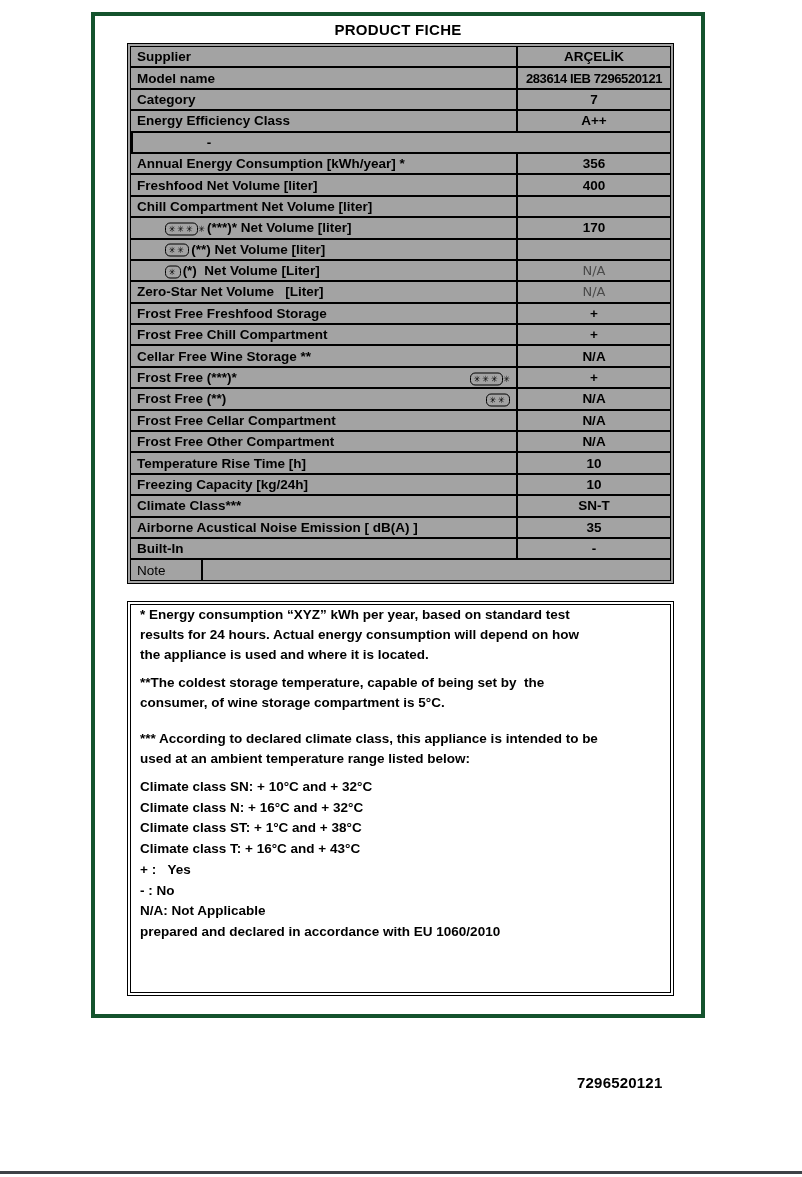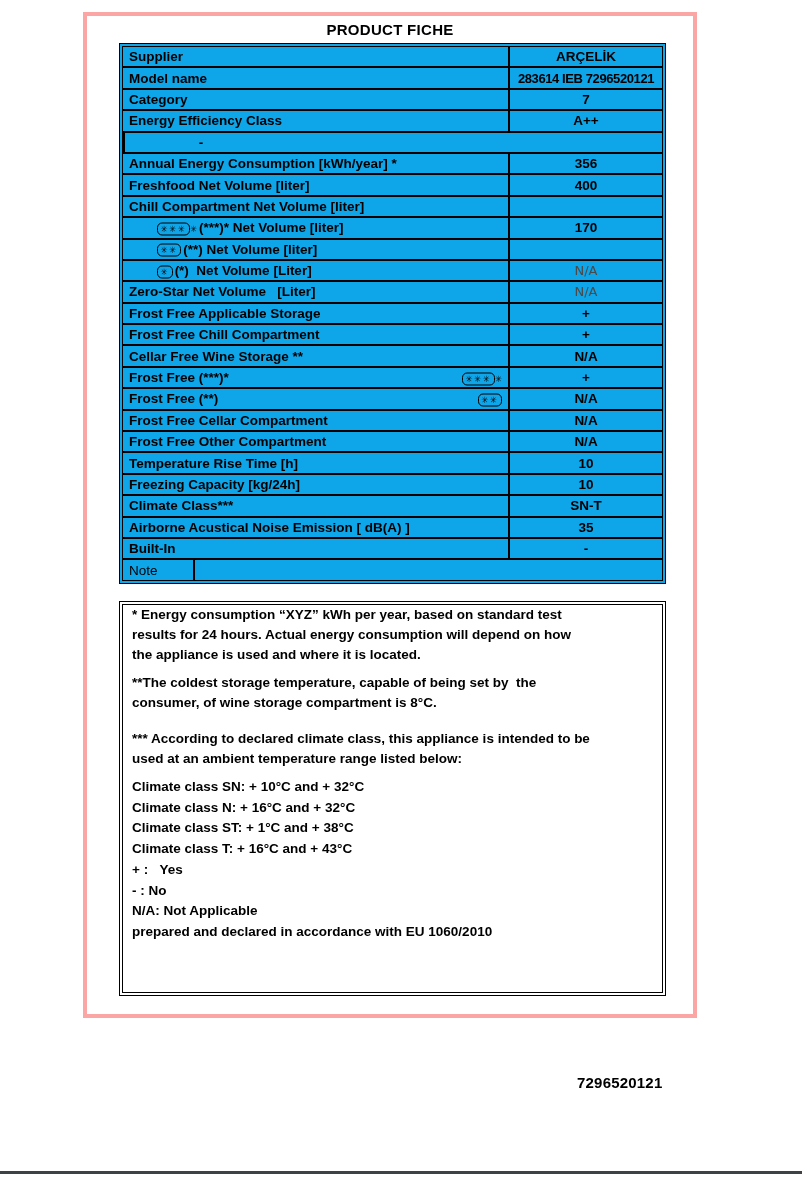--- a/index.html
+++ b/index.html
@@ -2,31 +2,31 @@
 <html><head>
 <meta charset="utf-8">
 <style>
   html,body{margin:0;padding:0;}
   body{
     width:802px;height:1177px;position:relative;background:#ffffff;
     font-family:"Liberation Sans",sans-serif;color:#000;
     -webkit-font-smoothing:antialiased;
   }
   .outer-box{
-    position:absolute;left:83px;top:12px;width:614px;height:1006px;
-    border:4px solid #fca5a5;box-sizing:border-box;background:#fff;
+    position:absolute;left:91px;top:12px;width:614px;height:1006px;
+    border:4px solid #14532d;box-sizing:border-box;background:#fff;
   }
   .doc-title{
     margin-top:5px;text-align:center;font-weight:700;font-size:15px;
     letter-spacing:.3px;
   }
   
   .tbl{
     position:absolute;left:32px;top:27px;width:547px;
-    border:4px double #000;box-sizing:border-box;background:#0ea5e9;
+    border:4px double #000;box-sizing:border-box;background:#a3a3a3;
   }
   .row{
     display:flex;align-items:center;height:19.4px;
     border-bottom:2px solid #000;
   }
   .row:last-child{border-bottom:none;}
   .cell-label{
     flex:1;display:flex;align-items:center;min-width:0;
     padding-left:6px;font-weight:700;font-size:13.5px;white-space:nowrap;
   }
@@ -134,21 +134,21 @@
         <span class="lead-icon"><span class="starbox">✳</span></span>
         <span>(*) &nbsp;Net Volume [Liter]</span>
       </div>
       <div class="cell-value muted">N/A</div>
     </div>
     <div class="row">
       <div class="cell-label">Zero-Star Net Volume &nbsp;&nbsp;[Liter]</div>
       <div class="cell-value muted">N/A</div>
     </div>
     <div class="row">
-      <div class="cell-label">Frost Free Applicable Storage</div>
+      <div class="cell-label">Frost Free Freshfood Storage</div>
       <div class="cell-value">+</div>
     </div>
     <div class="row">
       <div class="cell-label">Frost Free Chill Compartment</div>
       <div class="cell-value">+</div>
     </div>
     <div class="row">
       <div class="cell-label">Cellar Free Wine Storage **</div>
       <div class="cell-value">N/A</div>
     </div>
@@ -199,21 +199,21 @@
       <div class="note-rest"></div>
     </div>
   </div>
 
   <div class="fnbox">
     <div class="fn-line">* Energy consumption “XYZ” kWh per year, based on standard test</div>
     <div class="fn-line">results for 24 hours. Actual energy consumption will depend on how</div>
     <div class="fn-line">the appliance is used and where it is located.</div>
 
     <div class="fn-line gap8">**The coldest storage temperature, capable of being set by &nbsp;the</div>
-    <div class="fn-line">consumer, of wine storage compartment is 8°C.</div>
+    <div class="fn-line">consumer, of wine storage compartment is 5°C.</div>
 
     <div class="fn-line gap16">*** According to declared climate class, this appliance is intended to be</div>
     <div class="fn-line">used at an ambient temperature range listed below:</div>
 
     <div class="climate-line gap8">Climate class SN: + 10°C and + 32°C</div>
     <div class="climate-line">Climate class N: + 16°C and + 32°C</div>
     <div class="climate-line">Climate class ST: + 1°C and + 38°C</div>
     <div class="climate-line">Climate class T: + 16°C and + 43°C</div>
     <div class="climate-line">+ : &nbsp;&nbsp;Yes</div>
     <div class="climate-line">- : No</div>

